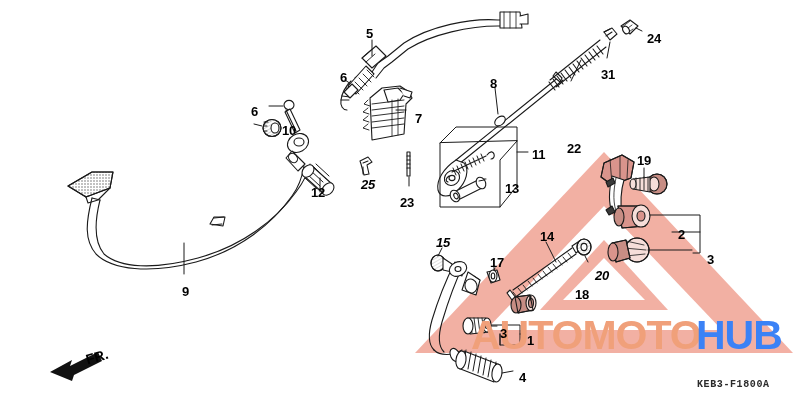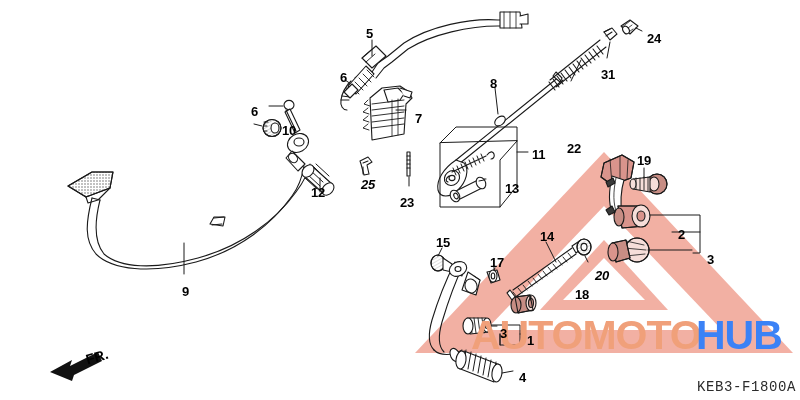--- a/index.html
+++ b/index.html
@@ -32,22 +32,22 @@
     color: #000000;
     line-height: 1;
     white-space: nowrap;
     letter-spacing: -0.2px;
   }
   #diagram-code {
     position: absolute;
     left: 697px;
     top: 379px;
     font-family: "Liberation Mono", monospace;
-    font-size: 14px;
-    font-weight: normal;
+    font-size: 10px;
+    font-weight: bold;
     letter-spacing: 0.6px;
     color: #2b2b2b;
     white-space: nowrap;
   }
   #fr-label {
     position: absolute;
     left: 84px;
     top: 352px;
     font-family: "Liberation Sans", sans-serif;
     font-weight: bold;
@@ -441,21 +441,21 @@
       <span class="callout" style="left: 366px; top: 27px;">5</span>
       <span class="callout" style="left: 340px; top: 71px;">6</span>
       <span class="callout" style="left: 415px; top: 112px;">7</span>
       <span class="callout" style="left: 490px; top: 77px;">8</span>
       <span class="callout" style="left: 182px; top: 285px;">9</span>
       <span class="callout" style="left: 238px; top: 124px; margin-left: 44px;">10</span>
       <span class="callout" style="left: 532px; top: 148px;">11</span>
       <span class="callout" style="left: 311px; top: 186px;">12</span>
       <span class="callout" style="left: 489px; top: 182px; margin-left: 16px;">13</span>
       <span class="callout" style="left: 540px; top: 230px;">14</span>
-      <span class="callout" style="left: 436px; top: 236px;">15</span>
+      <span class="callout" style="left: 436px; top: 236px; font-style: italic;">15</span>
       <span class="callout" style="left: 251px; top: 105px;">6</span>
       <span class="callout" style="left: 490px; top: 256px;">17</span>
       <span class="callout" style="left: 528px; top: 288px; margin-left: 47px;">18</span>
       <span class="callout" style="left: 637px; top: 154px;">19</span>
       <span class="callout" style="left: 595px; top: 269px; font-style: italic;">20</span>
       <span class="callout" style="left: 400px; top: 196px;">23</span>
       <span class="callout" style="left: 567px; top: 105px; margin-top: 37px;">22</span>
       <span class="callout" style="left: 601px; top: 68px;">31</span>
       <span class="callout" style="left: 647px; top: 32px; text-align: right;">24</span>
       <span class="callout" style="left: 361px; top: 178px; font-style: italic;">25</span>

